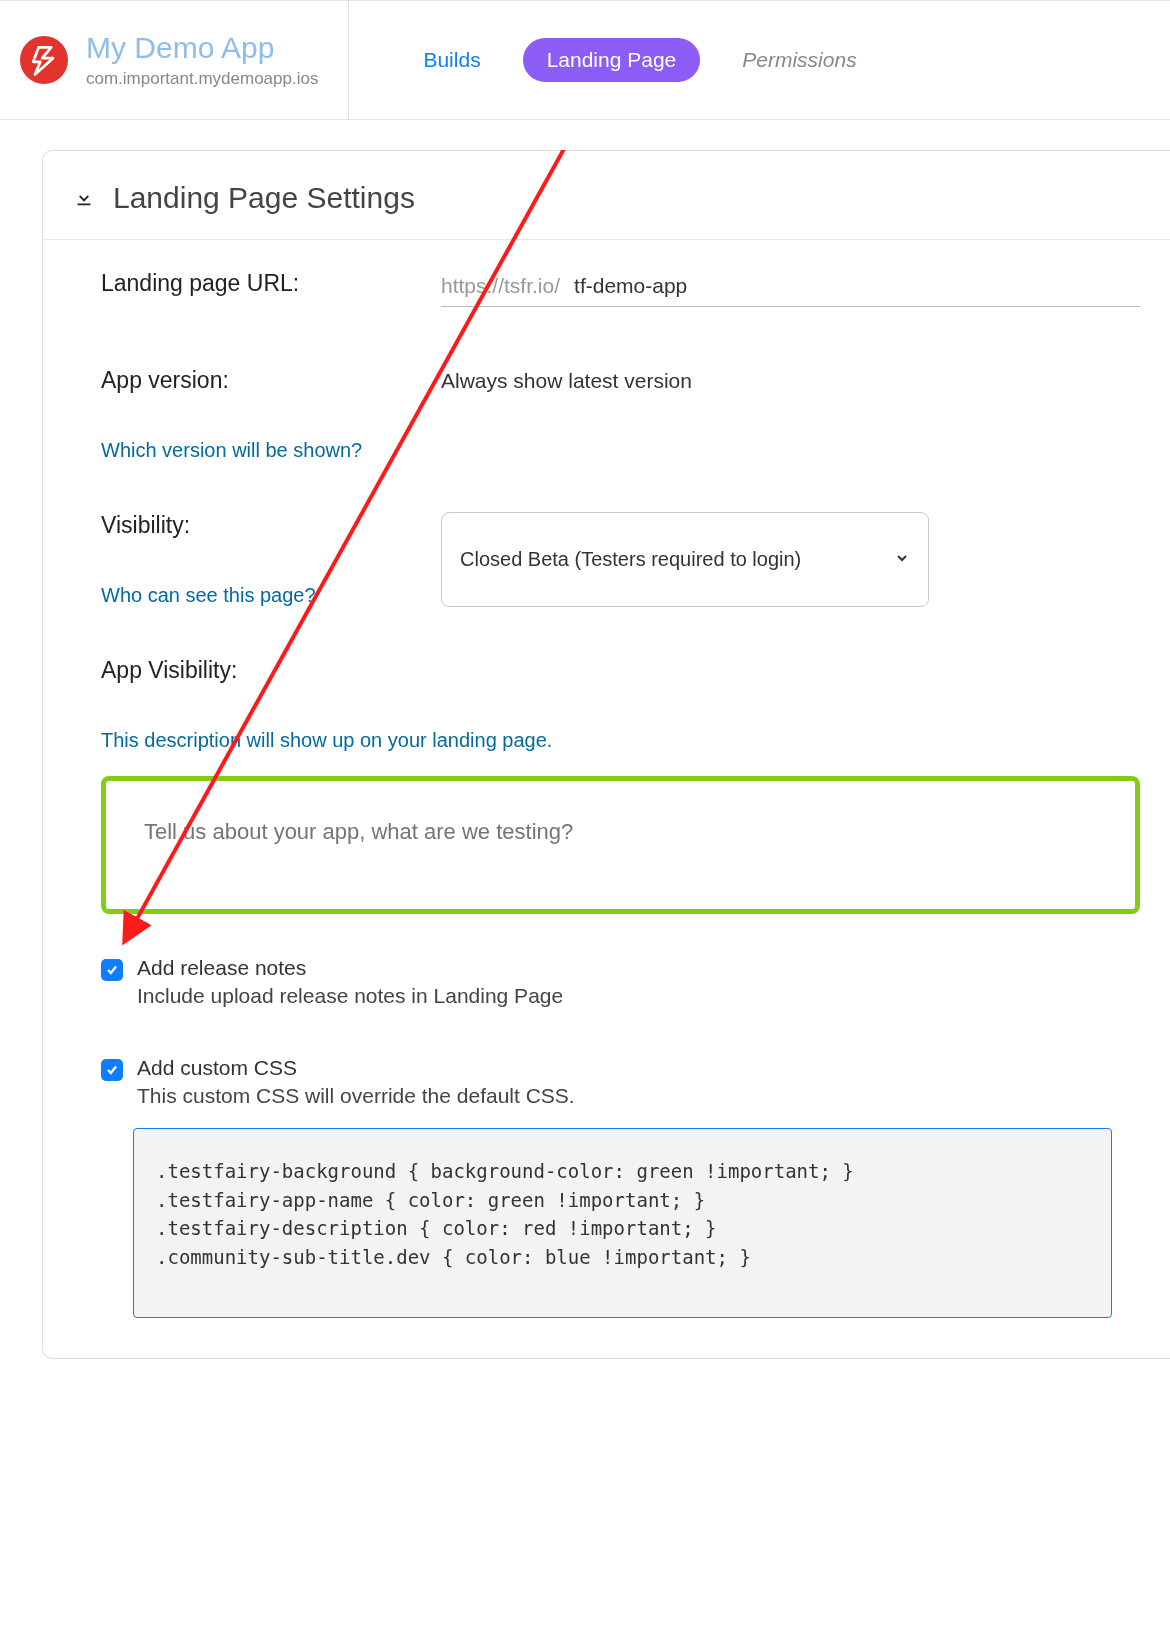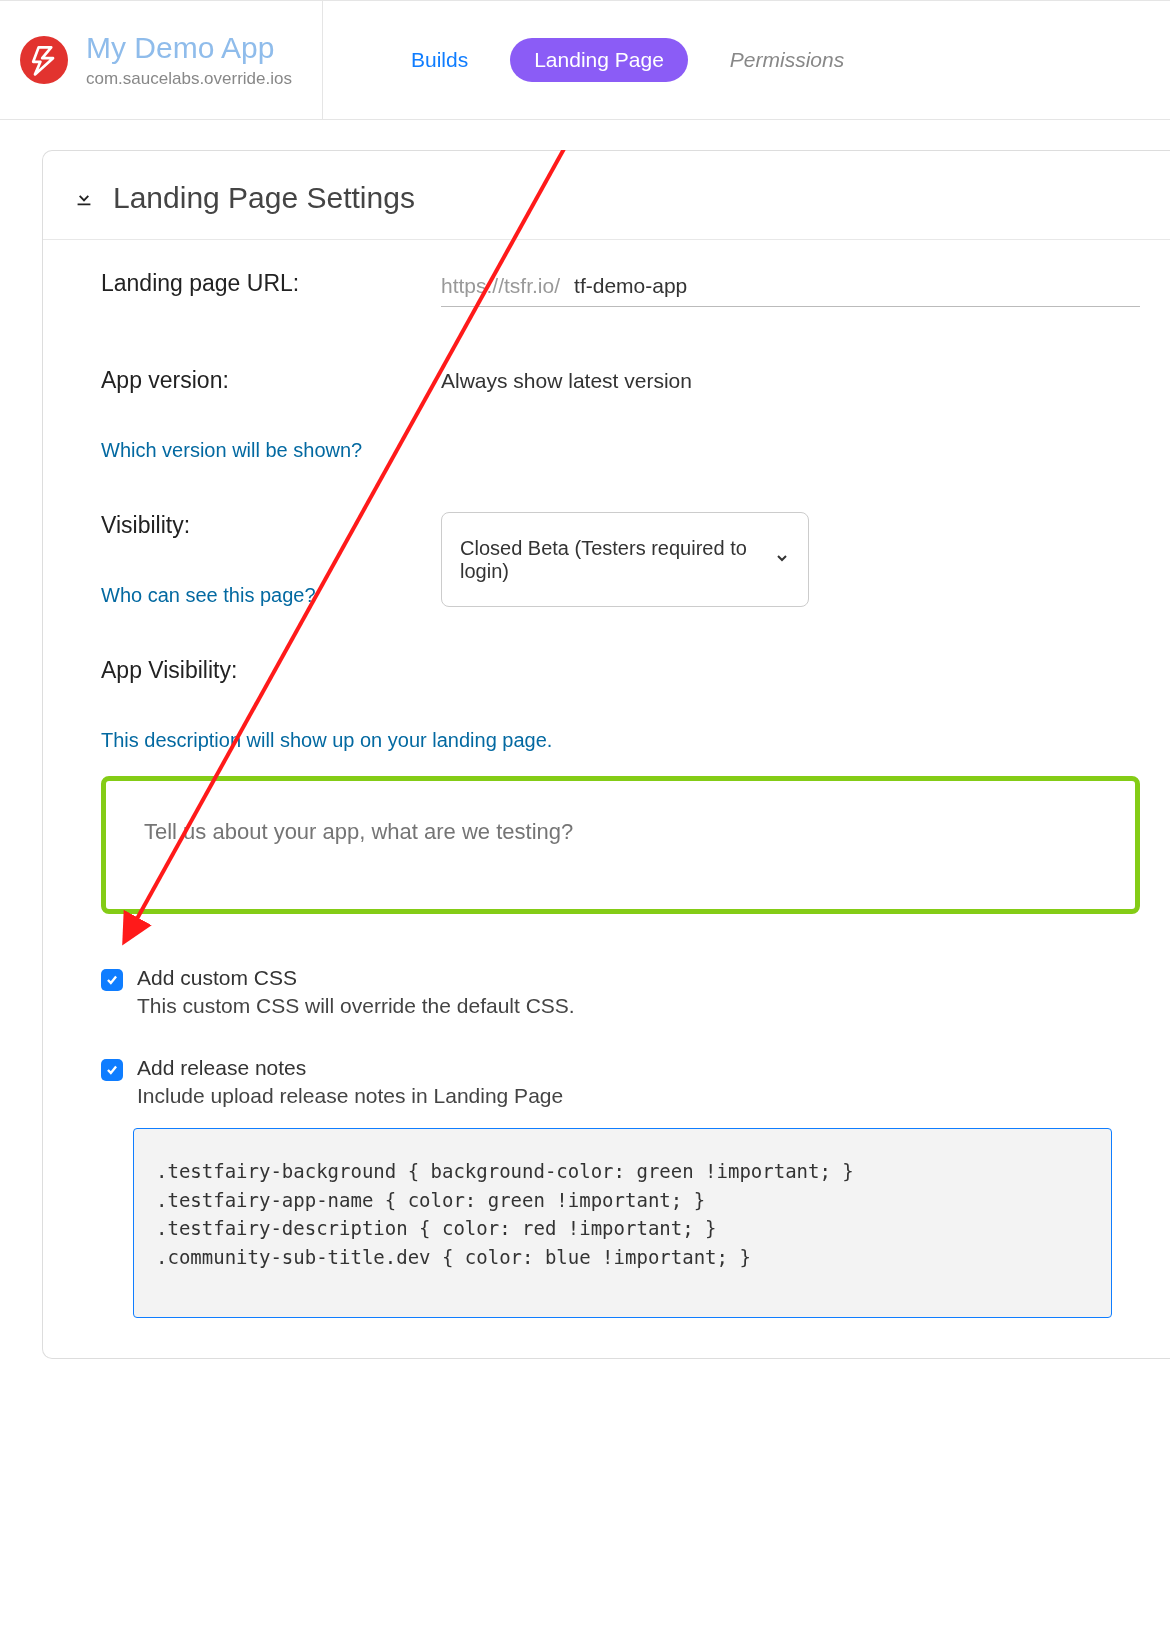--- a/index.html
+++ b/index.html
@@ -9,21 +9,20 @@
       color: #333;
       width: 1170px;
     }
     .topbar {
       display: flex;
       align-items: center;
       border-top: 1px solid #e5e5e5;
       border-bottom: 1px solid #e5e5e5;
       padding: 0 20px;
       height: 120px;
-      gap: 14px;
     }
     .app-brand {
       display: flex;
       align-items: center;
       gap: 18px;
       padding-right: 30px;
       border-right: 1px solid #e5e5e5;
       height: 100%;
     }
     .logo {
@@ -72,21 +71,21 @@
     .url-prefix { color: #999; font-size: 21px; margin-right: 14px; }
     .url-input {
       border: none; outline: none; font-size: 21px; color: #333;
       flex: 1; background: transparent;
     }
     .value-text { font-size: 21px; color: #333; padding-top: 2px; }
     .select-box {
       border: 1px solid #ccc; border-radius: 8px;
       padding: 16px 18px; font-size: 20px; color: #333;
       display: flex; align-items: center; justify-content: space-between;
-      width: 368px; cursor: pointer;
+      width: 488px; cursor: pointer;
     }
     .chev { margin-left: 12px; }
     .desc-area {
       width: 100%; border: 5px solid #84cc16; border-radius: 8px;
       padding: 38px; font-size: 22px; color: #999;
       min-height: 120px; margin-top: 24px; font-family: inherit;
       resize: none;
     }
     .chk-row { display: flex; gap: 14px; align-items: flex-start; padding: 18px 30px 0 58px; }
     .chk {
@@ -116,21 +115,21 @@
 
 <div class="topbar">
   <div class="app-brand">
     <div class="logo">
       <svg viewBox="0 0 40 40">
           <path d="M14 6 L28 6 L18 18 L30 18 L10 36 L16 22 L8 22 Z" fill="none" stroke="#fff" stroke-width="3" stroke-linejoin="round"></path>
         </svg>
     </div>
     <div>
       <div class="app-title">My Demo App</div>
-      <div class="app-bundle">com.saucelabs.override.ios</div>
+      <div class="app-bundle">com.important.mydemoapp.ios</div>
     </div>
   </div>
   <div class="tabs">
     <div class="tab">Builds</div>
     <div class="tab active">Landing Page</div>
     <div class="tab muted">Permissions</div>
   </div>
 </div>
 
 <div style="position:relative;">
@@ -182,41 +181,41 @@
         </div>
       </div>
     </div>
 
     <div class="section" style="padding-top:50px;">
       <div class="lbl-bold">App Visibility:</div>
       <div class="lbl-sub">This description will show up on your landing page.</div>
       <textarea class="desc-area" placeholder="Tell us about your app, what are we testing?" style=""></textarea>
     </div>
 
+    <div class="chk-row" style="margin-top:20px;">
+      <div class="chk">
+        <svg viewBox="0 0 24 24" fill="none" stroke="#fff" stroke-width="4">
+            <path d="M5 12l5 5 9-11"></path>
+          </svg>
+      </div>
+      <div class="chk-labels">
+        <div class="chk-title">Add release notes</div>
+        <div class="chk-sub">Include upload release notes in Landing Page</div>
+      </div>
+    </div>
+
     <div class="chk-row" style="margin-top:30px;">
       <div class="chk">
         <svg viewBox="0 0 24 24" fill="none" stroke="#fff" stroke-width="4">
             <path d="M5 12l5 5 9-11"></path>
           </svg>
       </div>
       <div class="chk-labels">
         <div class="chk-title">Add custom CSS</div>
         <div class="chk-sub">This custom CSS will override the default CSS.</div>
-      </div>
-    </div>
-
-    <div class="chk-row" style="margin-top:20px;">
-      <div class="chk">
-        <svg viewBox="0 0 24 24" fill="none" stroke="#fff" stroke-width="4">
-            <path d="M5 12l5 5 9-11"></path>
-          </svg>
-      </div>
-      <div class="chk-labels">
-        <div class="chk-title">Add release notes</div>
-        <div class="chk-sub">Include upload release notes in Landing Page</div>
       </div>
     </div>
 
     <div class="css-box">.testfairy-background { background-color: green !important; }
 .testfairy-app-name { color: green !important; }
 .testfairy-description { color: red !important; }
 .community-sub-title.dev { color: blue !important; }</div>
   </div>
 
   <svg class="annotation-arrow">

